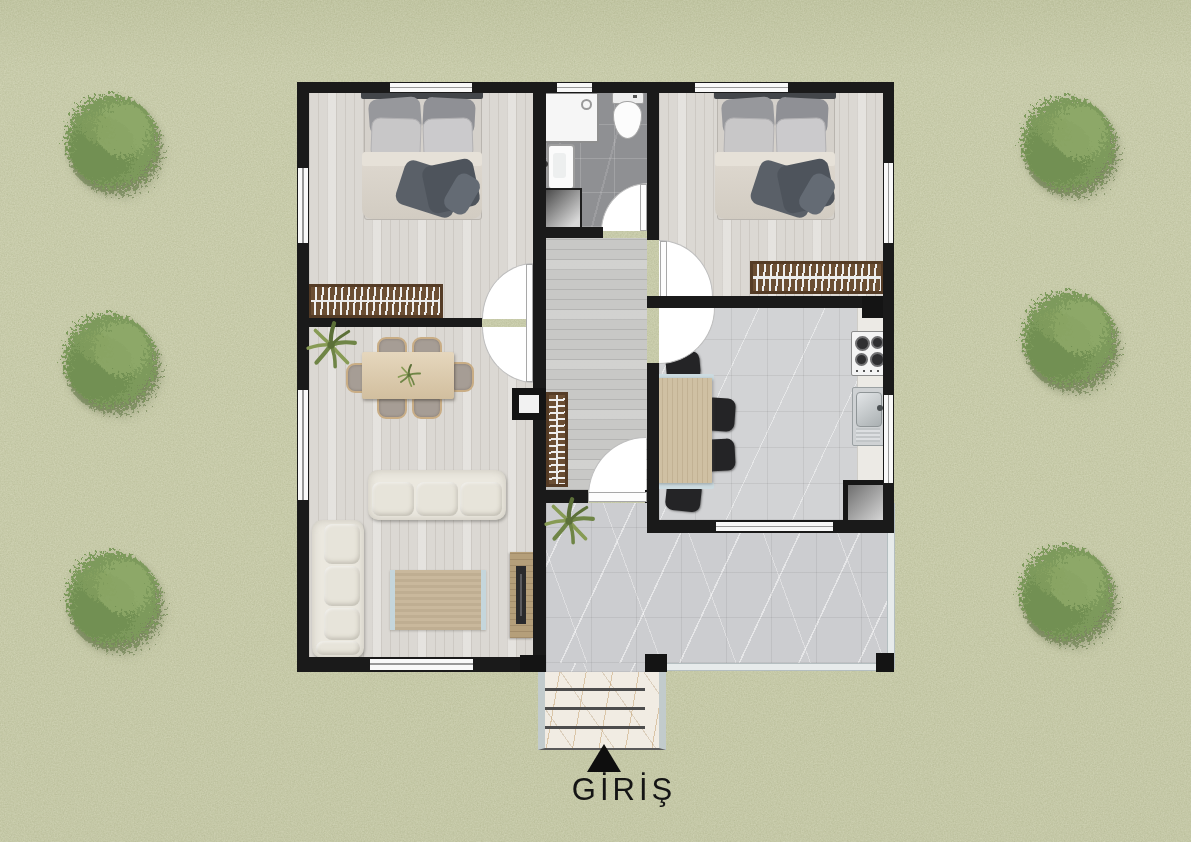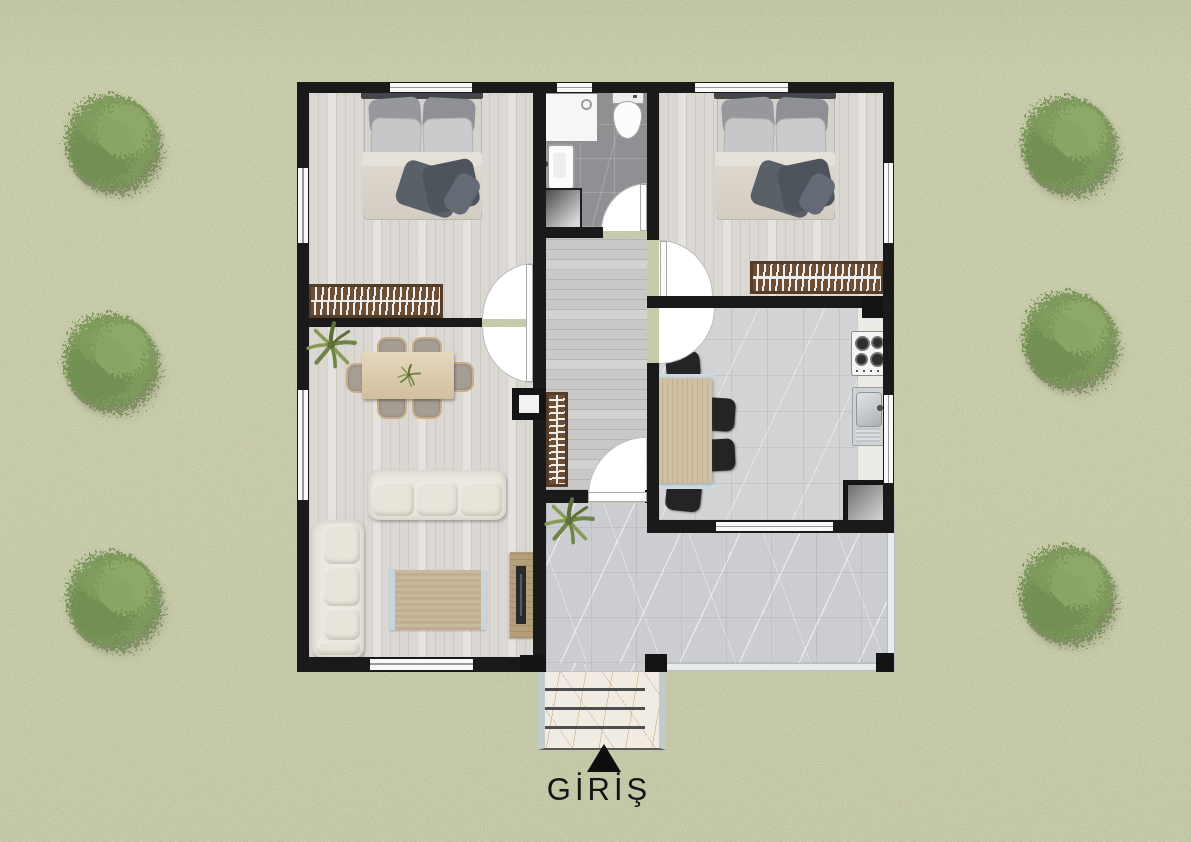--- a/index.html
+++ b/index.html
@@ -323,15 +323,15 @@
         <path d="M0,0 Q-9,-1 -22,3" stroke="#879b54" stroke-width="3.4"></path>
         <path d="M0,0 Q-1,-9 3,-21" stroke="#5c7038" stroke-width="4"></path>
         <path d="M0,0 Q4,9 4,21" stroke="#6f8546" stroke-width="3.4"></path>
         <path d="M0,0 Q-7,-6 -15,-14" stroke="#879b54" stroke-width="3.4"></path>
         <path d="M0,0 Q8,-8 17,-13" stroke="#5c7038" stroke-width="3"></path>
         <circle r="3.5" fill="#5c7038" stroke="none"></circle>
       </g>
     </svg>
 
   <div class="tri" style="left:587px;top:744px"></div>
-  <div class="entr-label" style="left:534px;top:772px;width:130px">GİRİŞ</div>
+  <div class="entr-label" style="left:559px;top:772px;width:130px">GİRİŞ</div>
 
 </div>
 
 </body></html>

